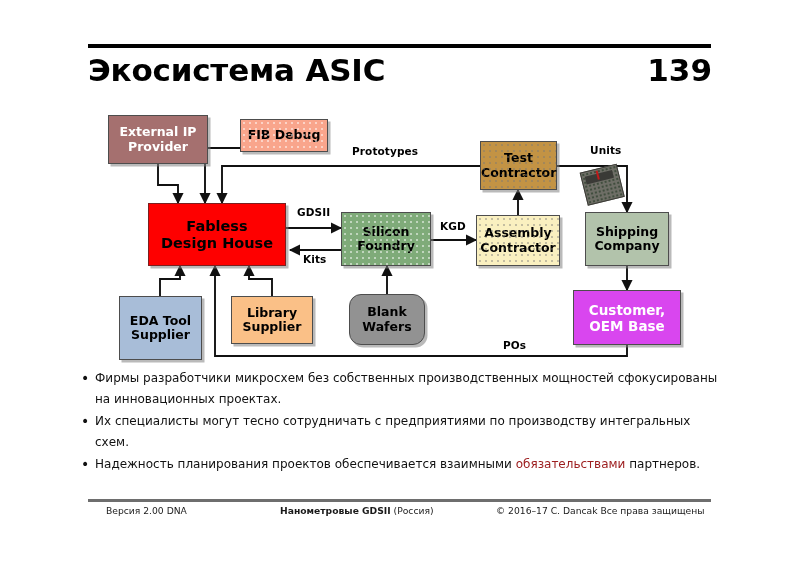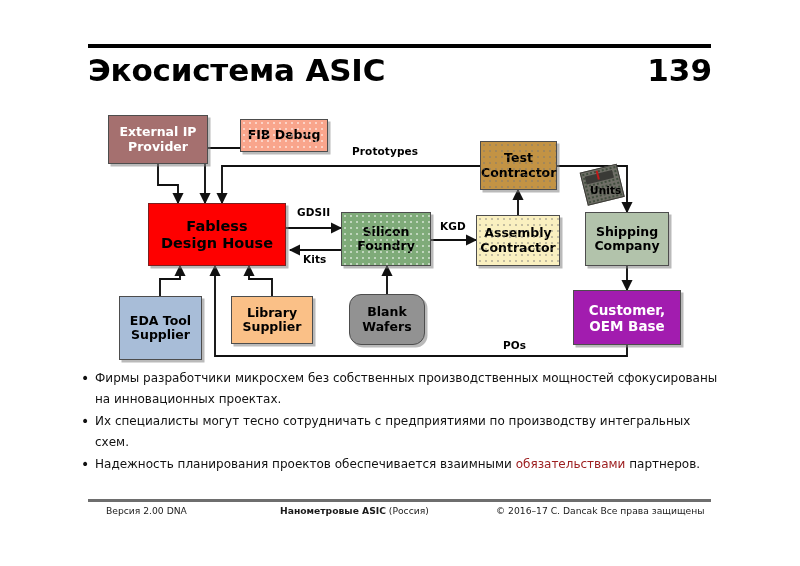--- a/index.html
+++ b/index.html
@@ -39,21 +39,21 @@
   .b-extip   {background:#a5706f;color:#ffffff;border-color:#4d4d4d;}
   .b-fib     {background:#f9a58c;}
   .b-fabless {background:#fe0000;color:#000000;border-color:#7a2020;font-size:14.5px;line-height:17px;}
   .b-test    {background:#c39344;}
   .b-silicon {background:#7fab79;}
   .b-assembly{background:#faf0c0;}
   .b-shipping{background:#b2c3ab;}
   .b-eda     {background:#a8bdd8;}
   .b-library {background:#fac087;}
   .b-blank   {background:#929292;border-radius:12px;}
-  .b-customer{background:#a21caf;color:#ffffff;}
+  .b-customer{background:#d946ef;color:#ffffff;}
 
   
   .tex::after{
     content:"";position:absolute;left:0;top:0;right:0;bottom:0;
     background-image:radial-gradient(rgba(255,255,255,.55) 0.7px, transparent 0.8px);
     background-size:6px 6px;pointer-events:none;
   }
   .tex-d::after{
     background-image:radial-gradient(rgba(120,120,120,.45) 0.7px, transparent 0.8px);
   }
@@ -204,21 +204,21 @@
 OEM Base</span>
     </div>
 
     <div class="chip">
       <div class="chip-body"></div>
       <div class="chip-mark"></div>
       <div class="chip-red"></div>
     </div>
 
     <div class="elabel" style="left:352px;top:145px;">Prototypes</div>
-    <div class="elabel" style="left:590px;top:144px;margin-top:40px;">Units</div>
+    <div class="elabel" style="left:590px;top:144px;">Units</div>
     <div class="elabel" style="left:297px;top:206px;">GDSII</div>
     <div class="elabel" style="left:440px;top:220px;">KGD</div>
     <div class="elabel" style="left:303px;top:253px;">Kits</div>
     <div class="elabel" style="left:503px;top:339px;">POs</div>
   </div>
 
   <div class="bullets">
     <div class="bullet">
       <span>Фирмы разработчики микросхем без собственных производственных мощностей сфокусированы на инновационных проектах.</span><span class="hl"></span><span></span>
     </div>
@@ -227,18 +227,18 @@
     </div>
     <div class="bullet">
       <span>Надежность планирования проектов обеспечивается взаимными </span><span class="hl">обязательствами</span><span> партнеров.</span>
     </div>
   </div>
 
   <div class="ftr-rule"></div>
   <div class="footer">
     <div class="f-left">Версия 2.00 DNA</div>
     <div class="f-mid">
-      <b>Нанометровые ASIC</b><span> (Россия)</span>
+      <b>Нанометровые GDSII</b><span> (Россия)</span>
     </div>
     <div class="f-right">© 2016–17 C. Dancak  Все права защищены</div>
   </div>
 
 </div>
 
 </body></html>

